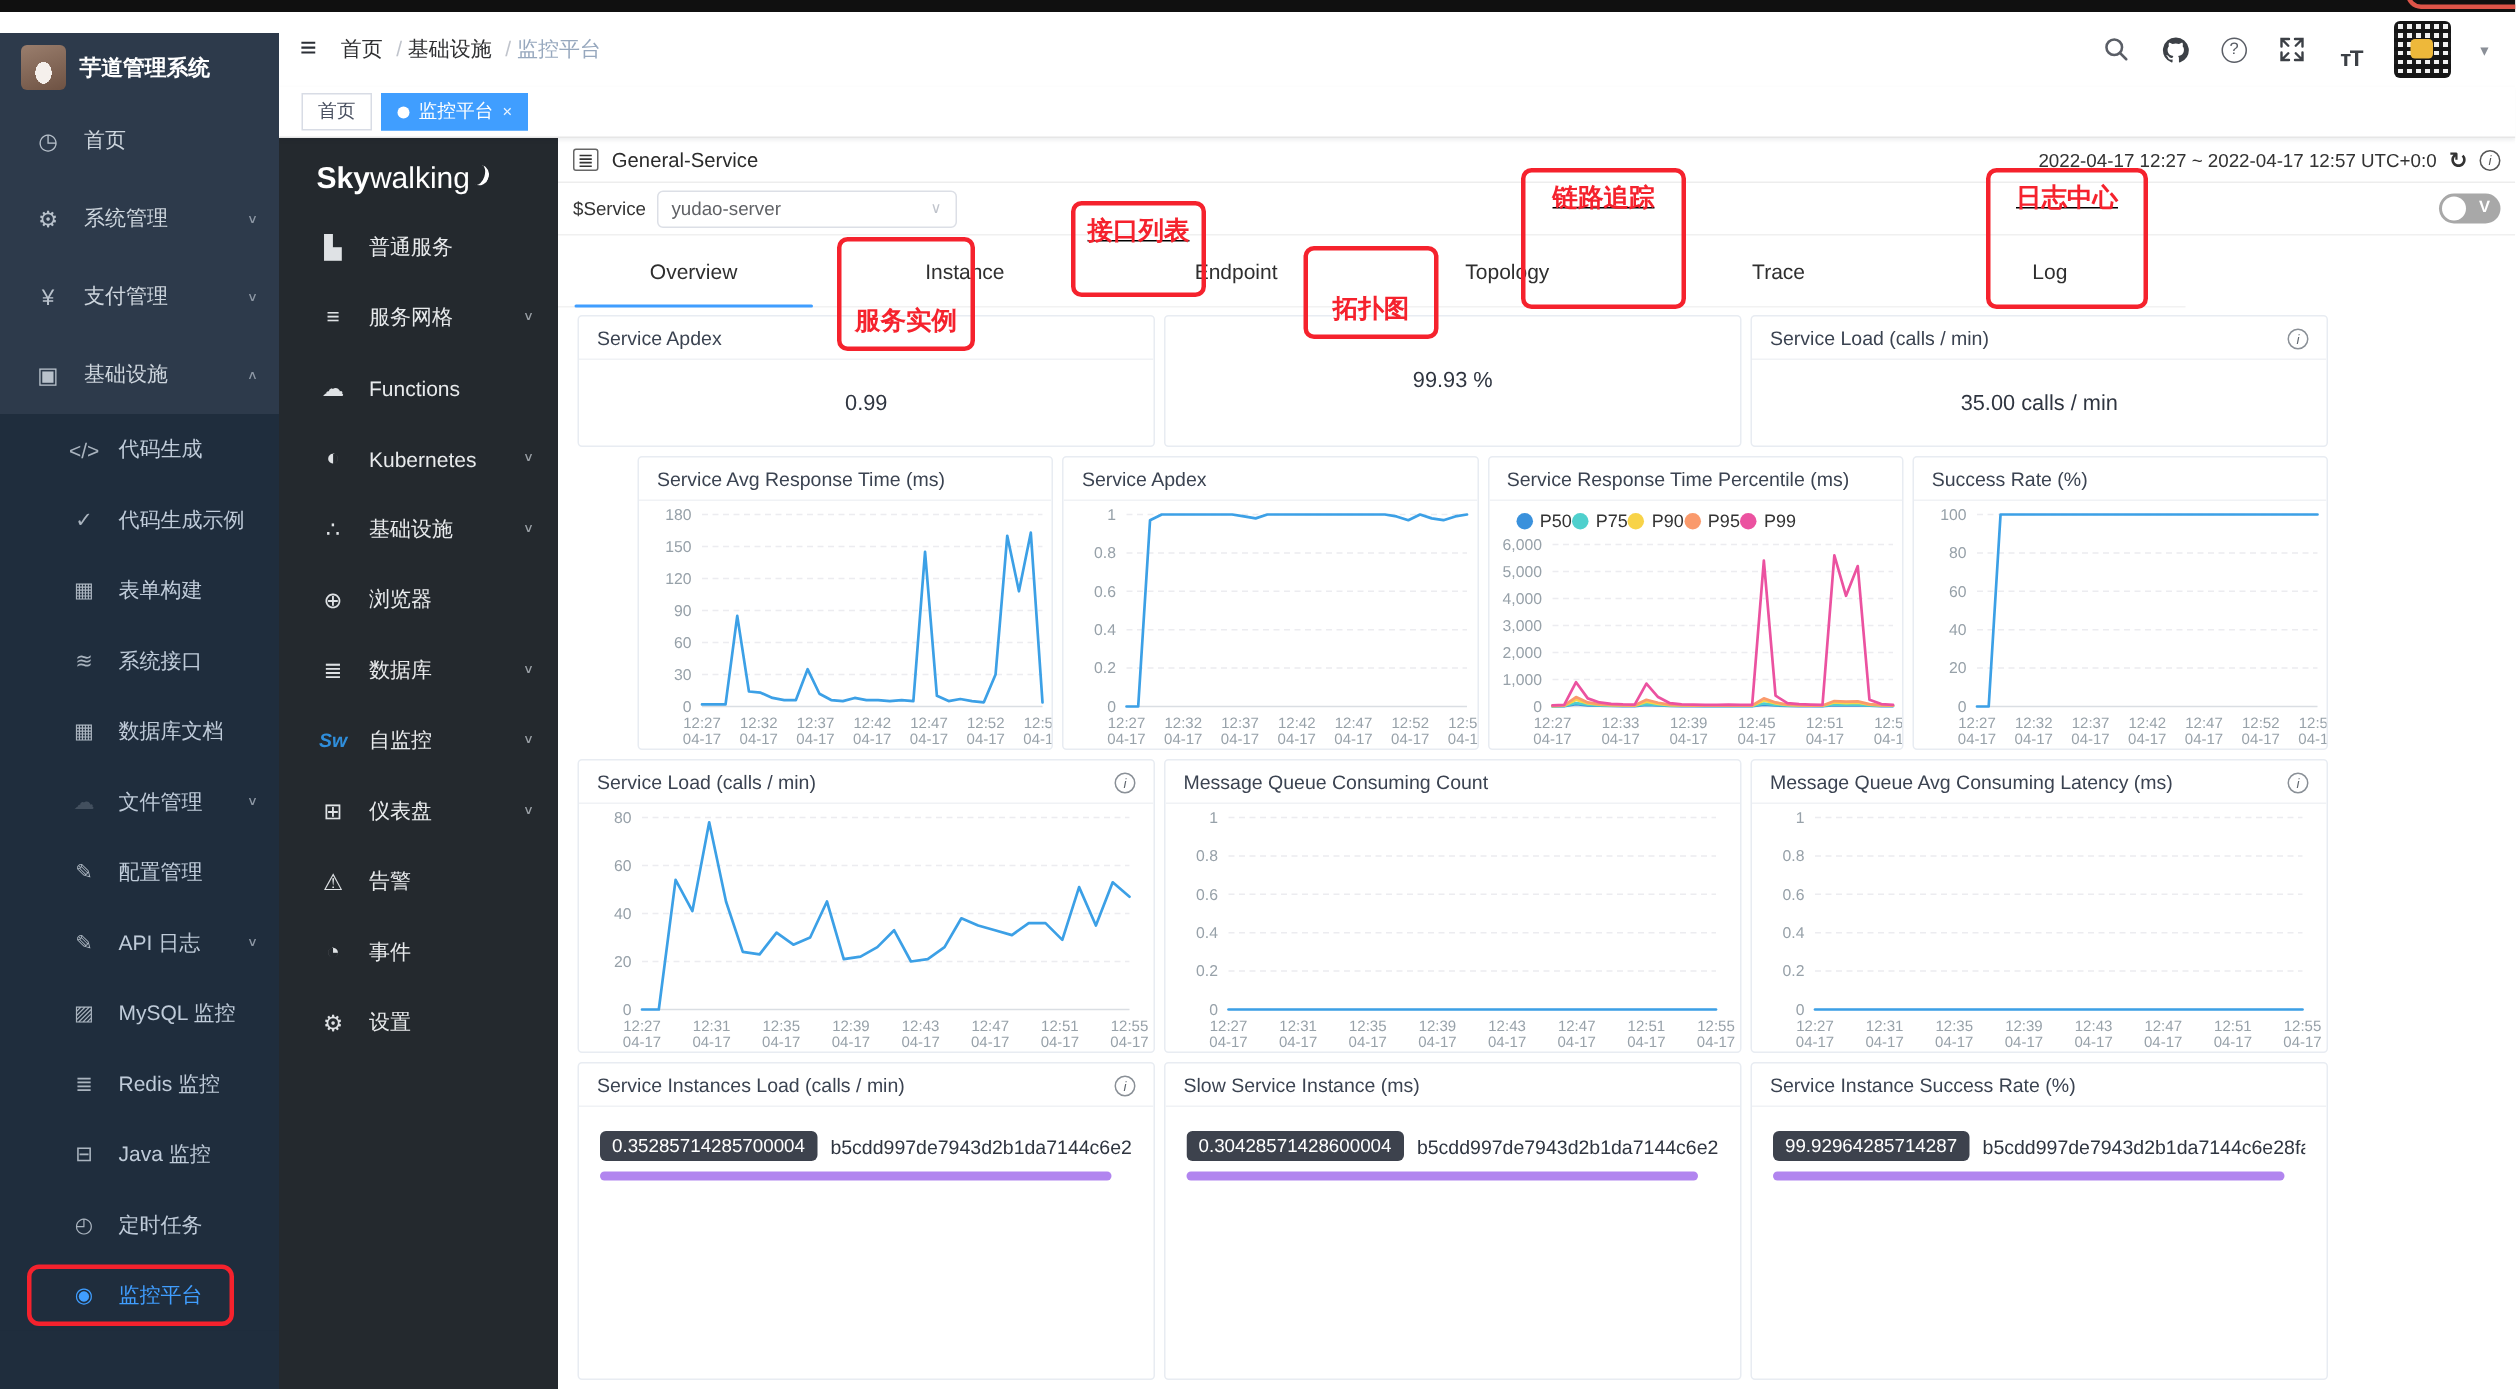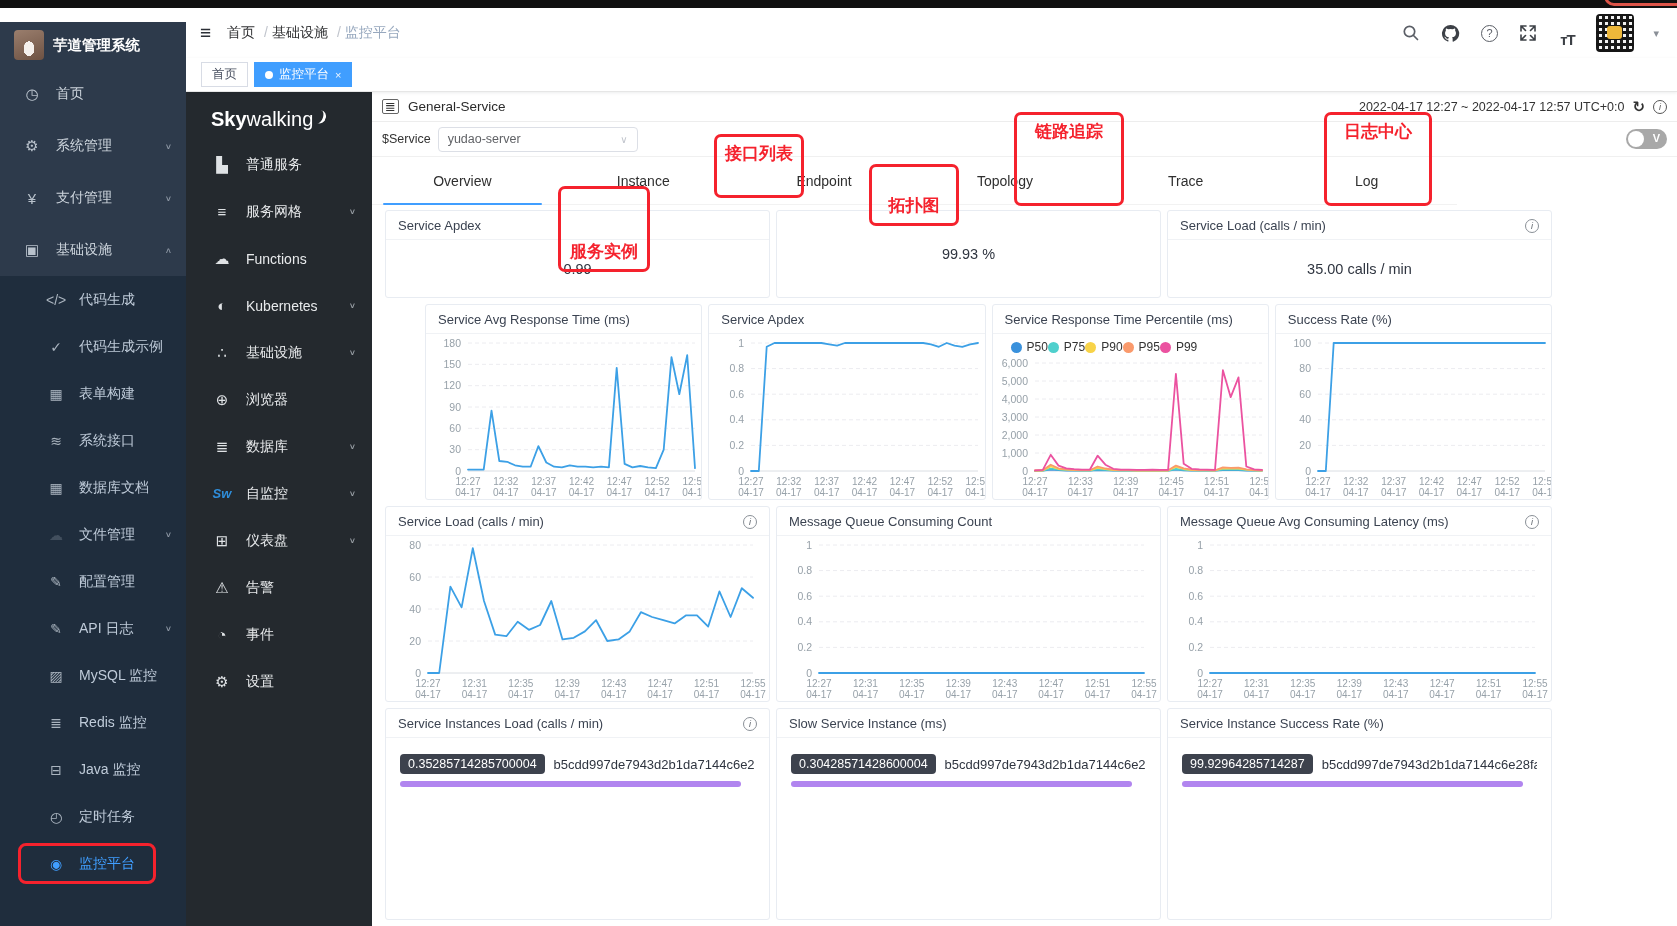--- a/index.html
+++ b/index.html
@@ -109,23 +109,23 @@
   .lg-dot { width:11px; height:11px; border-radius:50%; display:inline-block; }
   .inst-body { flex:1; padding:16px 14px 0 14px; overflow:hidden; }
   .inst-row { display:flex; align-items:center; gap:9px; white-space:nowrap; overflow:hidden; }
   .metric-badge { background:#3d424d; color:#fff; border-radius:4px; padding:3px 8px; font-size:12.5px; flex:0 0 auto; }
   .inst-label { font-size:13px; color:#2f3540; overflow:hidden; }
   .purple-bar { margin-top:7px; height:6px; width:96%; background:#b185ef; border-radius:3px; }
 
   
   .ann { position:absolute; border:3px solid #f5222d; border-radius:7px; z-index:20; pointer-events:none; display:flex; justify-content:center; }
   .ann-text { color:#f5222d; font-size:17px; font-weight:bold; white-space:nowrap; }
-  .ann.t-top { align-items:flex-start; padding-top:5px; }
+  .ann.t-top { align-items:flex-start; padding-top:5px;text-decoration:underline; }
   .ann.t-bottom { align-items:flex-end; padding-bottom:6px; }
-  .ann-instance { left:186px; top:66px; width:92px; height:86px;margin-top:28px; }
+  .ann-instance { left:186px; top:66px; width:92px; height:76px; }
   .ann-endpoint { left:342px; top:42px; width:90px; height:64px; }
   .ann-topology { left:497px; top:72px; width:90px; height:62px; }
   .ann-trace { left:642px; top:20px; width:110px; height:94px; }
   .ann-log { left:952px; top:20px; width:108px; height:94px; }
 </style>
 </head>
 <body>
 
 <div class="stage">
   <div class="top-strip"></div>

